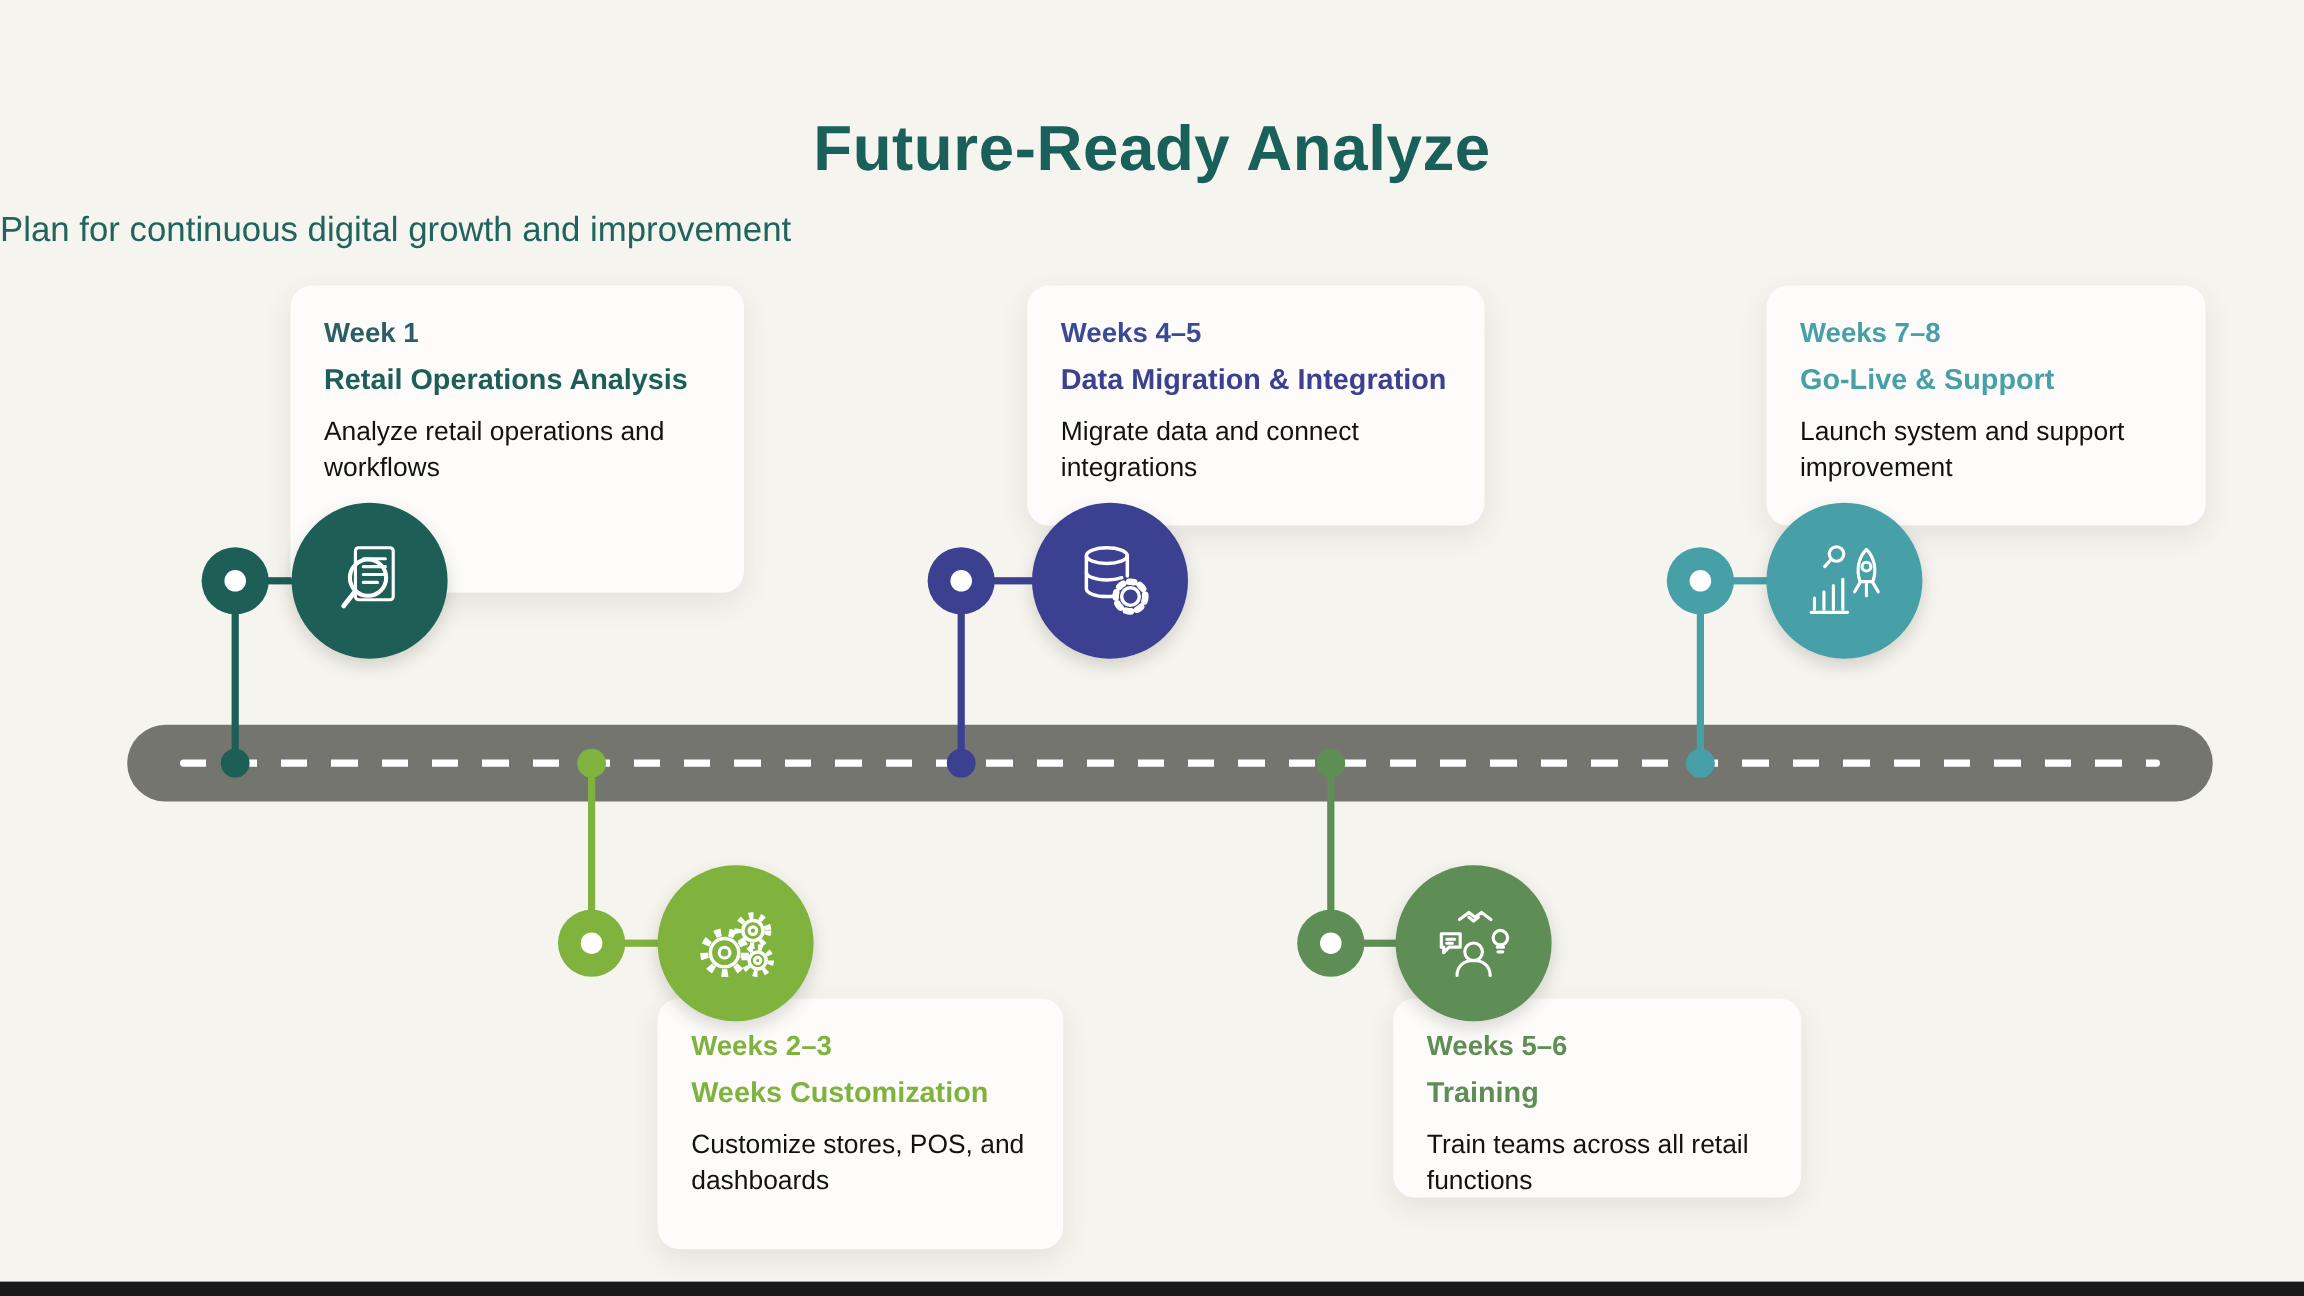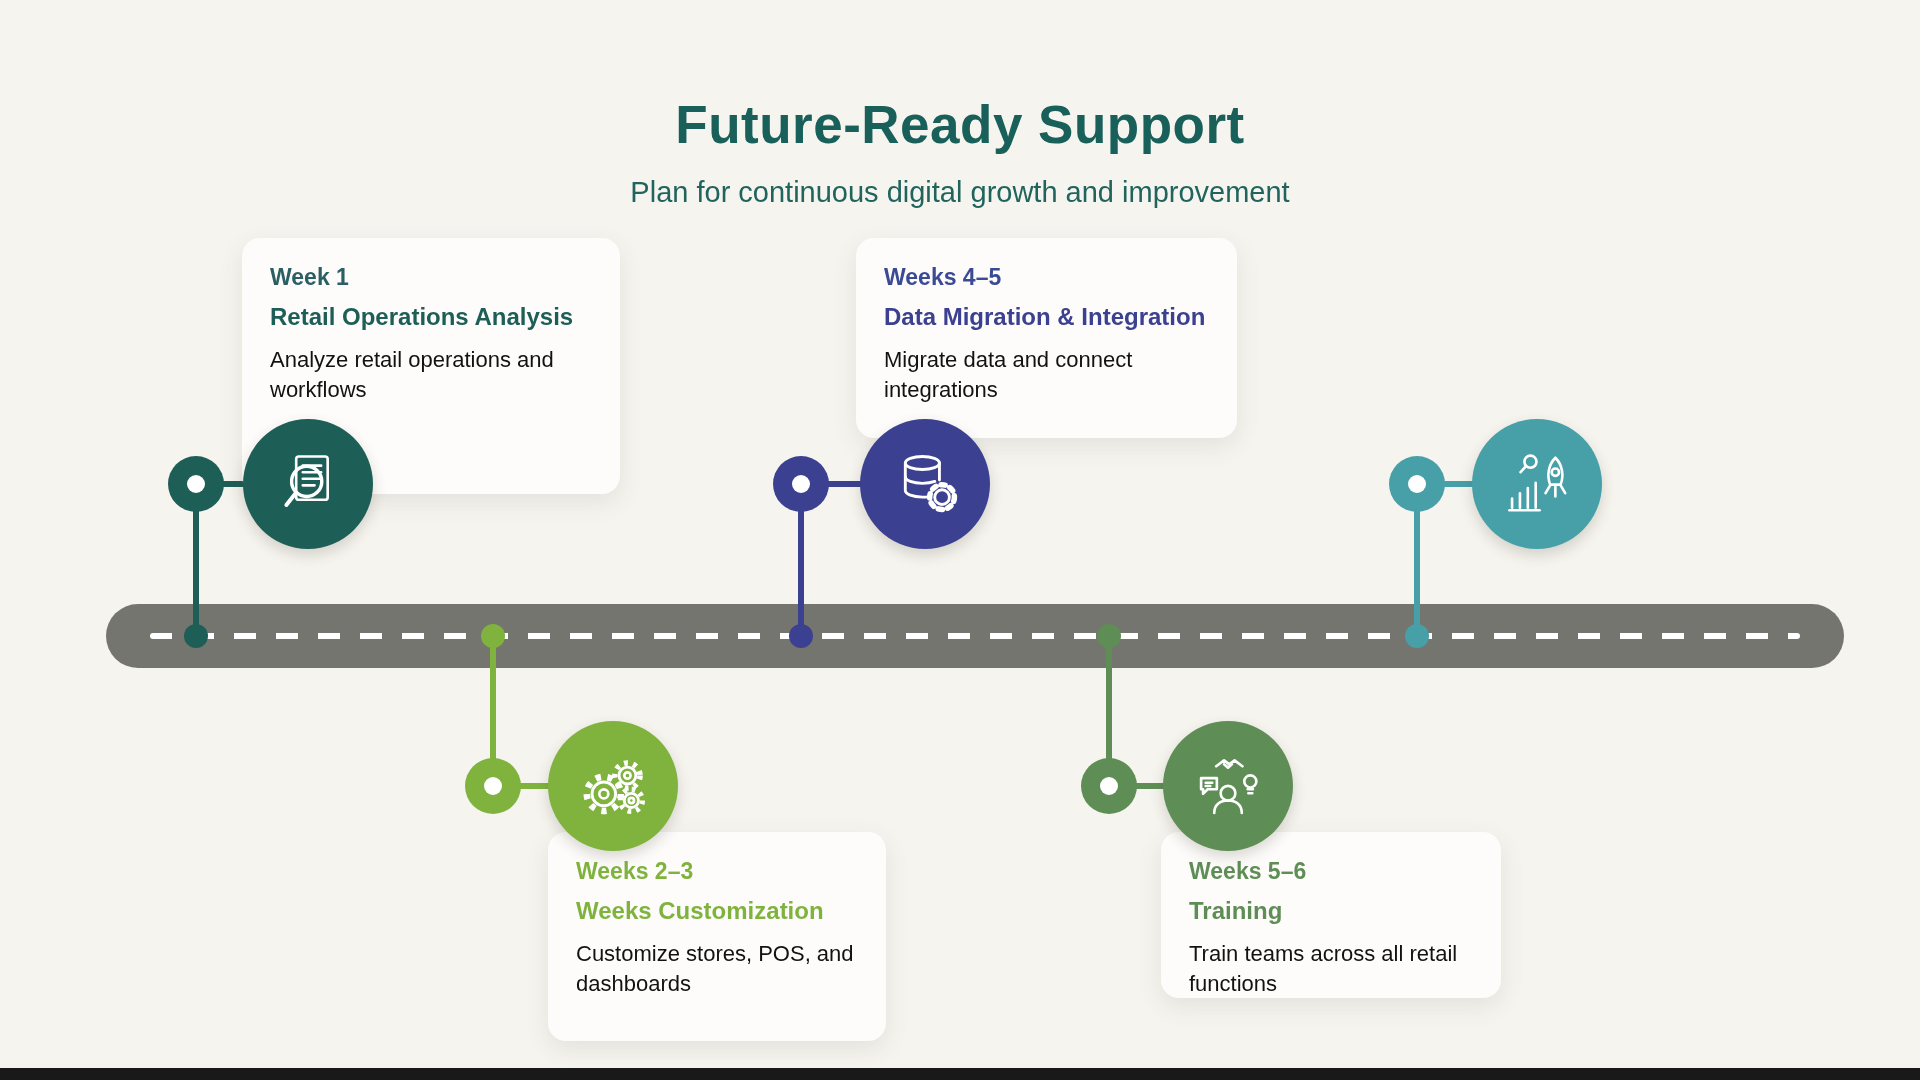--- a/index.html
+++ b/index.html
@@ -1,21 +1,21 @@
 <!DOCTYPE html>
 <html><head>
 <meta charset="utf-8">
 <style>
   html,body{margin:0;padding:0;}
   body{width:1920px;height:1080px;overflow:hidden;font-family:"Liberation Sans",sans-serif;}
   .canvas{position:relative;width:1920px;height:1080px;background:#f6f4ee;overflow:hidden;}
 
   .page-title{position:absolute;top:94px;left:0;width:100%;text-align:center;margin:0;
     font-size:53px;font-weight:bold;color:#19605a;letter-spacing:.5px;}
-  .page-subtitle{position:absolute;top:176px;left:0;width:100%;text-align:center;margin:0;
+  .page-subtitle{position:absolute;top:176px;left:0;width:100%;margin:0;
     font-size:29px;color:#20645d;}
 
   .road{position:absolute;left:106px;top:604px;width:1738px;height:64px;background:#757570;border-radius:32px;z-index:0;}
   .dashes{position:absolute;left:44px;right:44px;top:50%;height:6px;transform:translateY(-50%);
     background:repeating-linear-gradient(90deg,#ffffff 0 22px,transparent 22px 42px);border-radius:3px;}
 
   .milestone{position:absolute;inset:0;}
 
   .connector{position:absolute;width:6px;border-radius:3px;background:var(--c);z-index:1;}
   .m1 .connector{left:193px;top:484px;height:152px;}
@@ -68,21 +68,21 @@
   .mtitle{font-size:24px;font-weight:bold;color:var(--c);margin:0 0 14px 0;}
   .desc{font-size:22px;color:#121212;line-height:1.35;margin:0;}
 
   .bottom-bar{position:absolute;left:0;bottom:0;width:100%;height:12px;background:#191919;z-index:6;}
 </style>
 </head>
 <body>
 
 <div class="canvas">
 
-  <h1 class="page-title">Future-Ready Support</h1>
+  <h1 class="page-title">Future-Ready Analyze</h1>
   <p class="page-subtitle">Plan for continuous digital growth and improvement</p>
 
   <div class="road">
     <div class="dashes"></div>
   </div>
 
   <div class="milestone m1" style="--c: #1d5e57; --wc: #2b5f64;">
     <div class="connector"></div>
     <div class="hlink"></div>
     <div class="road-dot"></div>
@@ -182,16 +182,21 @@
       <svg viewBox="0 0 64 64" fill="none" stroke="#ffffff" stroke-width="2" stroke-linecap="round" stroke-linejoin="round">
         <path d="M13 50 v-7 M19 50 v-11 M25 50 v-15 M31 50 v-19"></path>
         <path d="M11 52 h23"></path>
         <circle cx="27" cy="15" r="4.6"></circle>
         <path d="M23.5 18.5 l-4 4.5"></path>
         <path d="M46 12 c5 5 6.8 13 4 20.5 l-8 0 c-2.8-7.5-1-15.5 4-20.5 z"></path>
         <circle cx="46" cy="23" r="2.8"></circle>
         <path d="M42 33 l-3.5 6 M50 33 l3.5 6 M46 34 v7.5"></path>
       </svg>
     </div>
+    <div class="card">
+      <p class="week">Weeks 7–8</p>
+      <p class="mtitle">Go-Live &amp; Support</p>
+      <p class="desc">Launch system and support improvement</p>
+    </div>
   </div>
 
   <div class="bottom-bar"></div>
 </div>
 
 </body></html>

